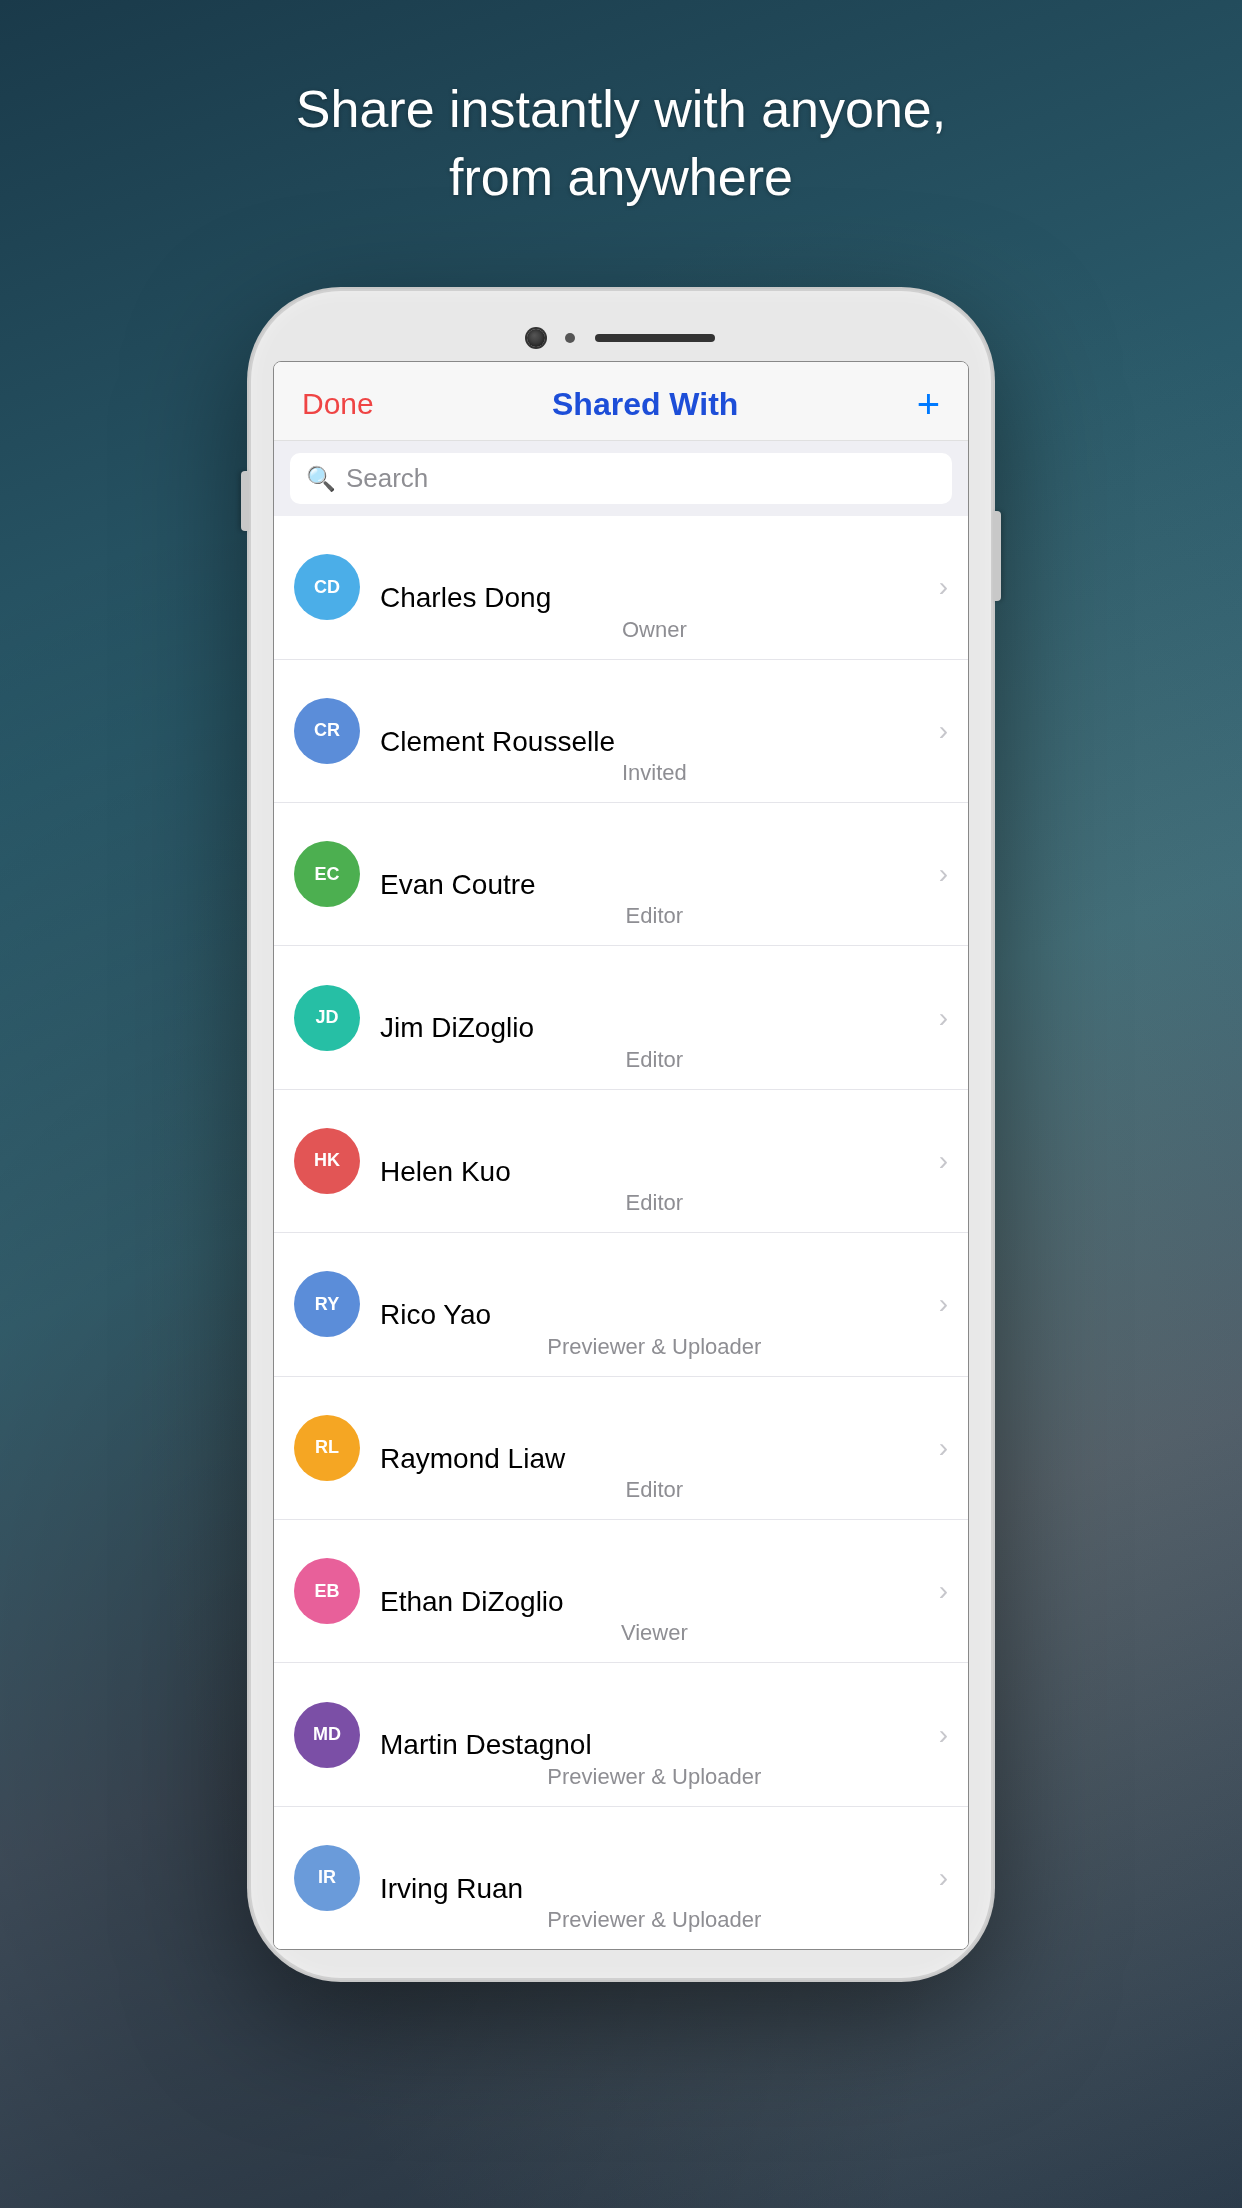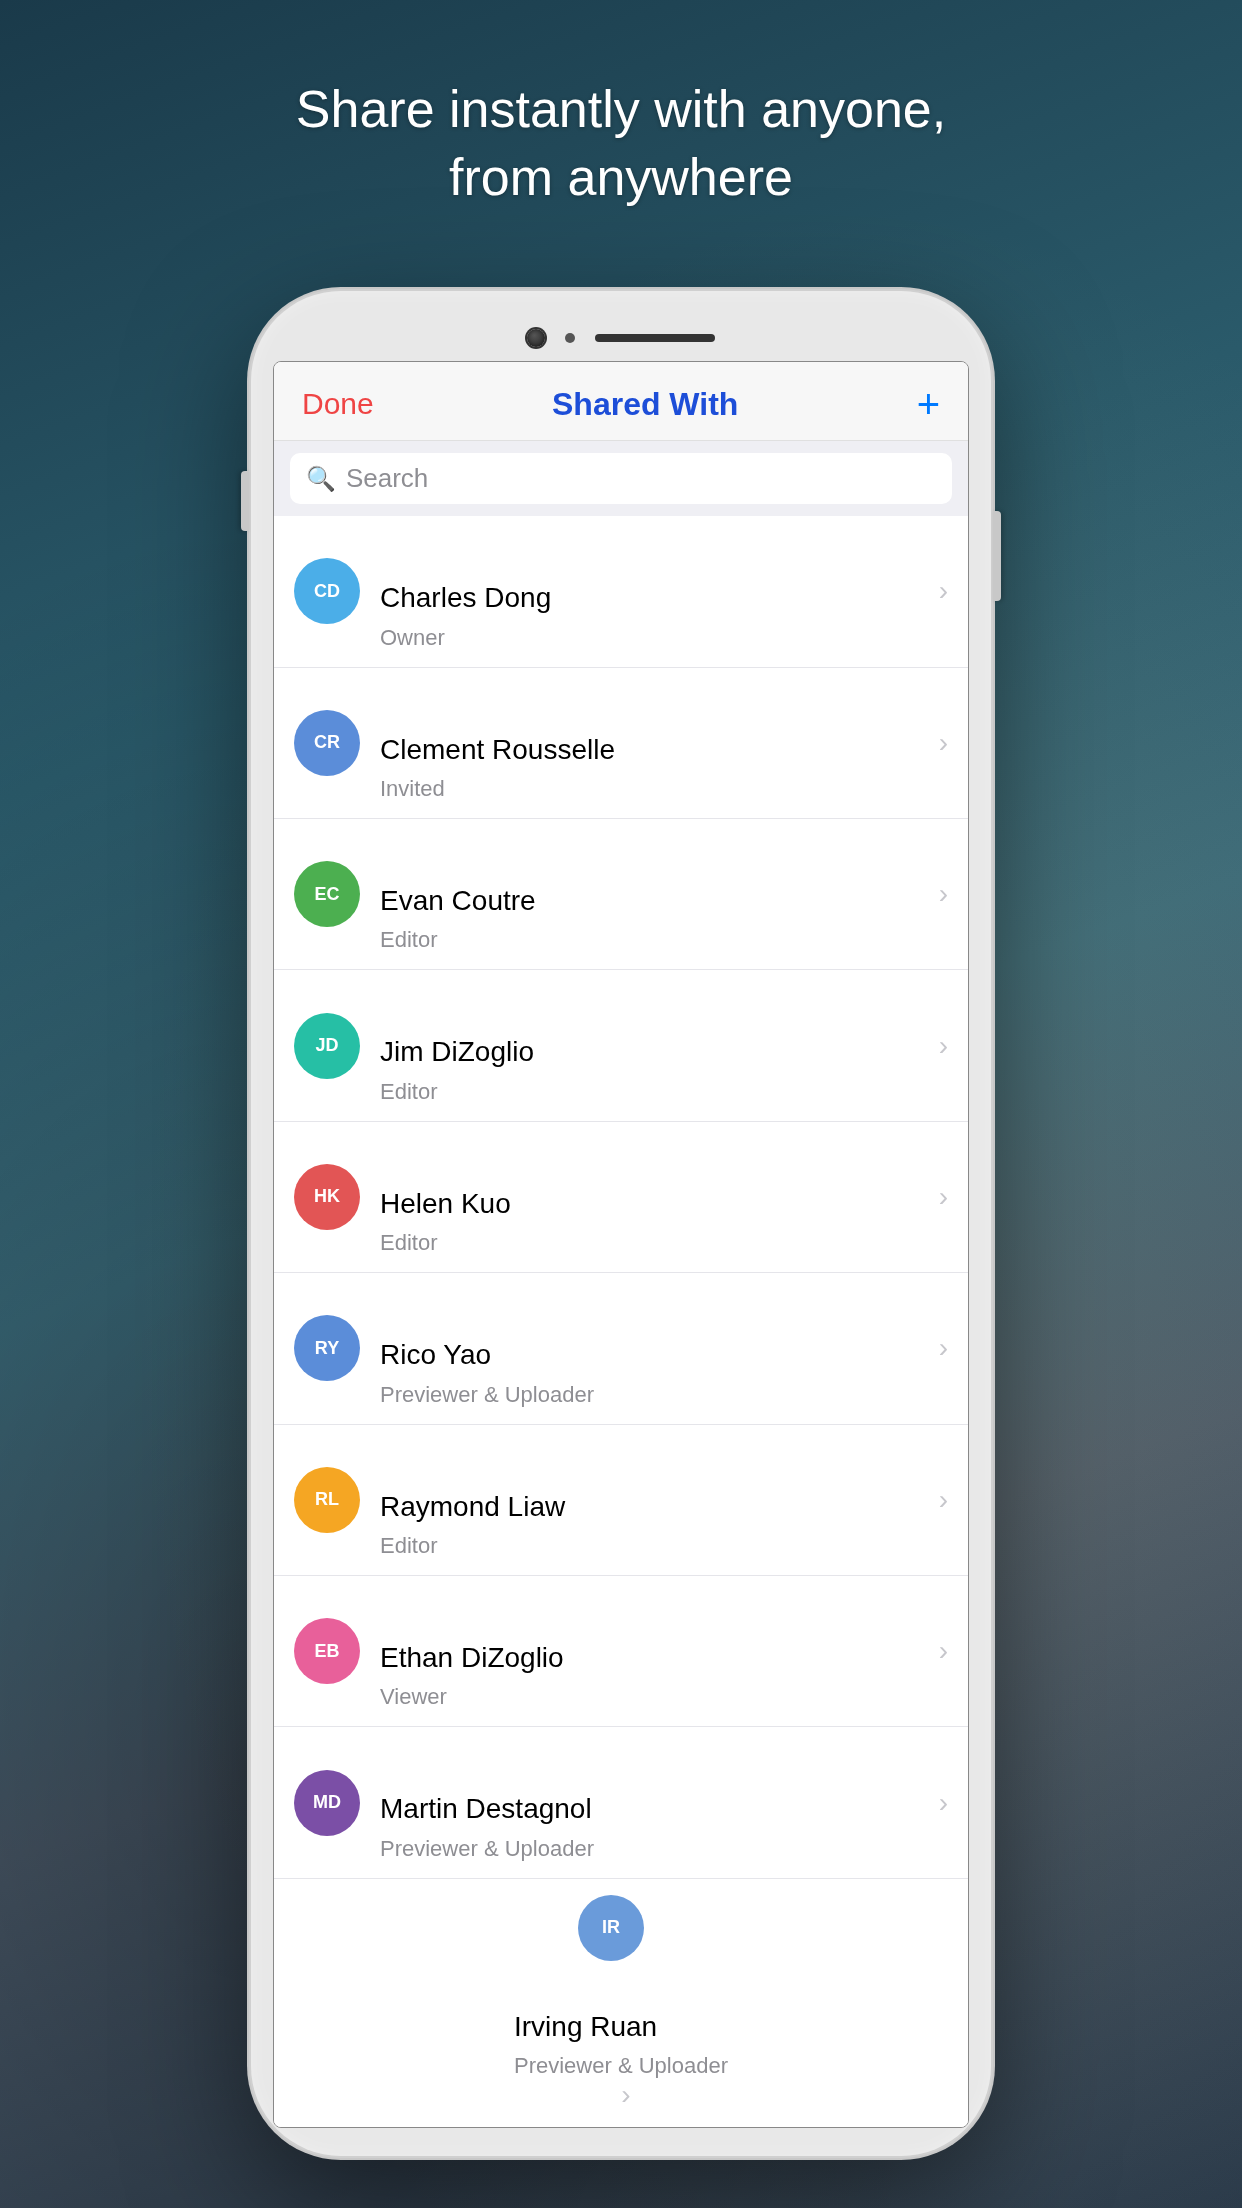--- a/index.html
+++ b/index.html
@@ -181,21 +181,20 @@
       display: flex;
       align-items: center;
       padding: 16px 20px;
       border-bottom: 1px solid #e5e5ea;
       cursor: pointer;
       position: relative;
     }
 
     .person-row:last-child {
       border-bottom: none;
-      flex-direction: column;
     }
 
     .avatar {
       width: 66px;
       height: 66px;
       border-radius: 50%;
       display: flex;
       align-items: center;
       justify-content: center;
       color: white;
@@ -213,21 +212,22 @@
       font-size: 28px;
       font-weight: 400;
       color: #000;
       line-height: 1.3;
       margin-top: 48px;
     }
 
     .person-role {
       font-size: 22px;
       color: #8e8e93;
-      margin-top: 8px;
+      margin-top: 0;
+      text-align: center;
     }
 
     .chevron {
       color: #c7c7cc;
       font-size: 28px;
       margin-left: 10px;
     }
   </style>
 </head>
 <body>

